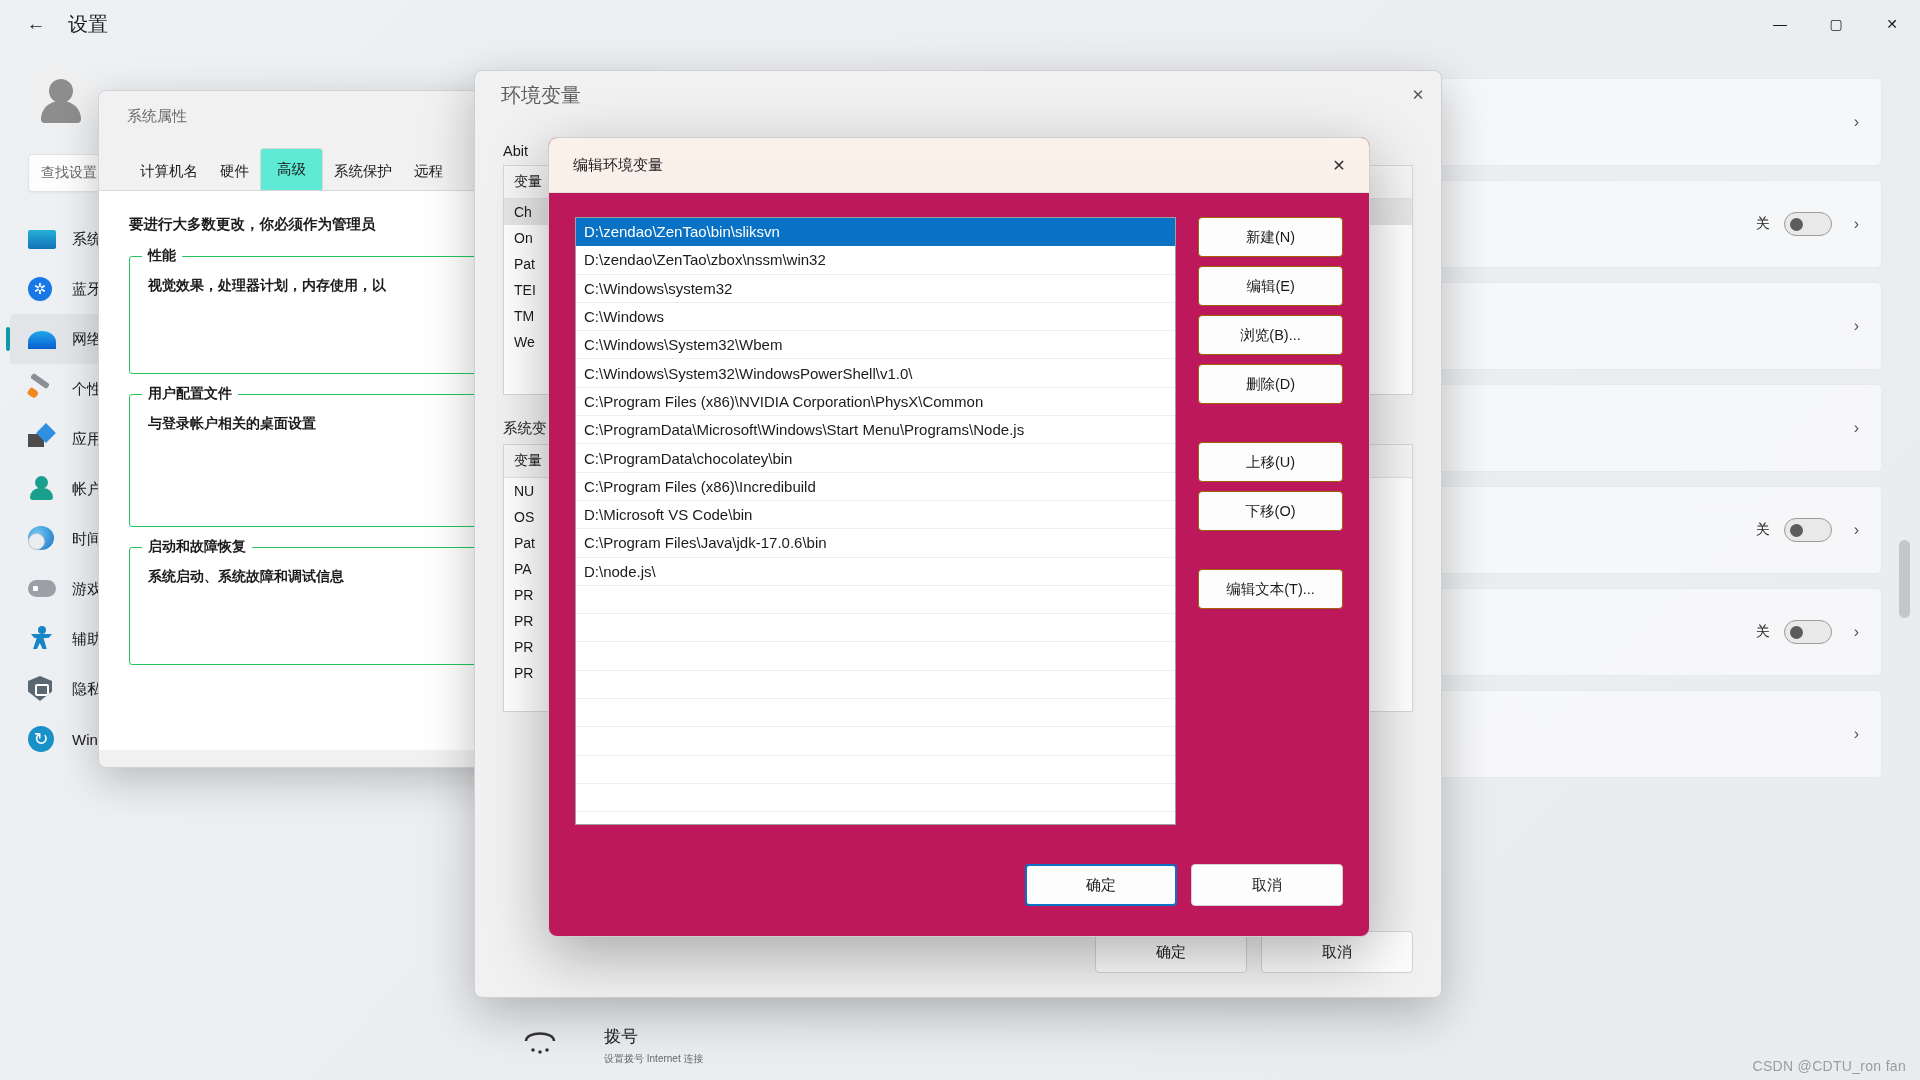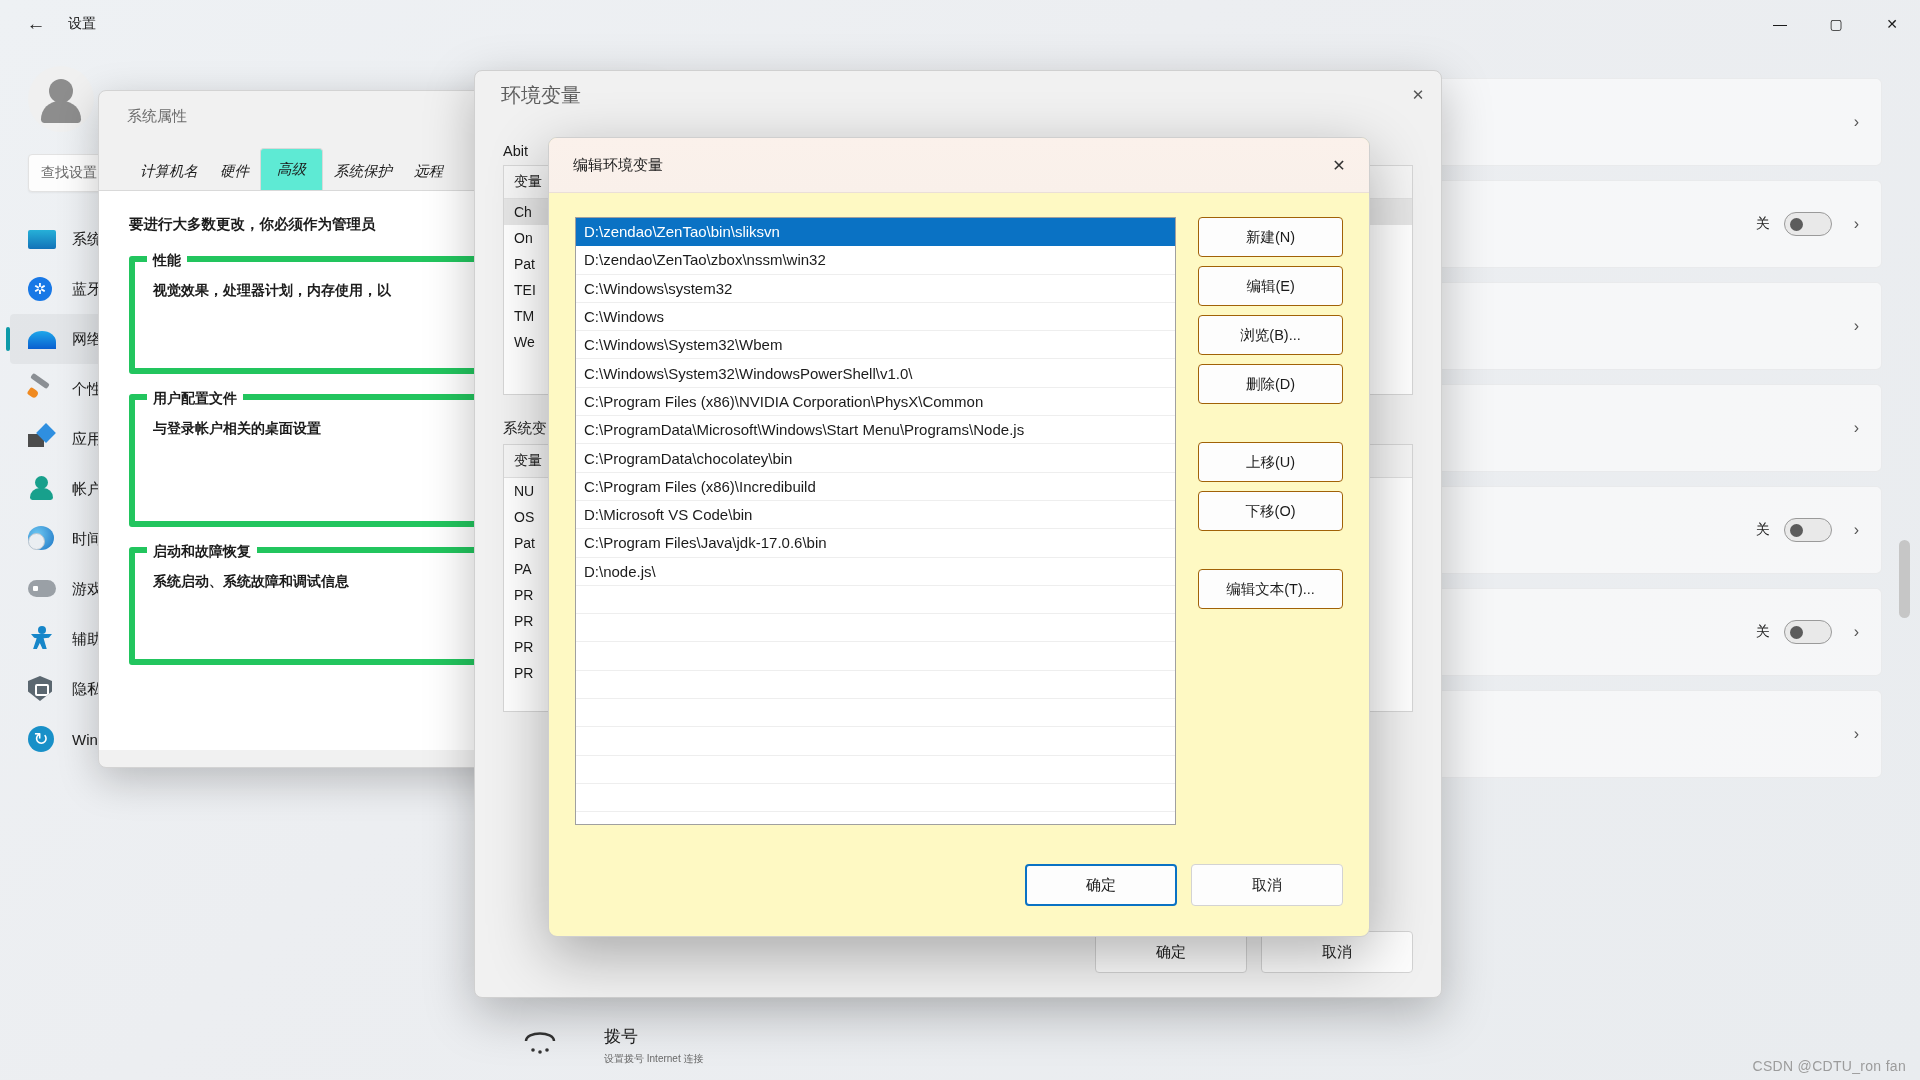--- a/index.html
+++ b/index.html
@@ -17,21 +17,21 @@
   }
   .title-bar {
     position: absolute; top: 0; left: 0; right: 0; height: 48px;
     display: flex; align-items: center;
   }
   .back-arrow {
     margin-left: 18px; width: 36px; height: 32px;
     display: flex; align-items: center; justify-content: center;
     font-size: 19px; color: #1b1b1b;
   }
-  .app-title { margin-left: 14px; font-size: 14px; color: #1b1b1b; }
+  .app-title { margin-left: 14px; font-size: 20px; color: #1b1b1b; }
   .win-buttons { margin-left: auto; display: flex; height: 48px; }
   .win-btn {
     width: 56px; height: 48px; display:flex; align-items:center; justify-content:center;
     font-size: 14px; color: #1b1b1b;
   }
 
   .sidebar { position: absolute; top: 48px; left: 0; width: 380px; bottom: 0; text-align: right; }
   .avatar-row { display: flex; align-items: center; padding: 18px 0 0 28px; }
   .avatar {
     width: 66px; height: 66px; border-radius: 50%; background: #f0f0f0;
@@ -106,25 +106,25 @@
 
   
   .sysprop {
     position:absolute; left:98px; top:90px; width: 560px; height: 678px;
     background:#f1f1f1; border:1px solid #d3d3d3; border-radius: 8px;
     box-shadow: 0 12px 40px rgba(0,0,0,.22);
     overflow:hidden;
   }
   .sysprop-title { padding: 16px 0 0 28px; font-size: 15px; color:#6d6d6d; }
   .tabs { display:flex; margin: 22px 0 0 30px; font-size:14.5px; color:#1b1b1b; align-items:flex-end;}
-  .tab { padding: 9px 11px; font-style: italic; }
+  .tab { padding: 9px 11px; }
   .tab.active { background:#5eead4; border:1px solid #d9d9d9; border-bottom:none; border-radius: 4px 4px 0 0; padding: 11px 16px;}
   .tab-body { background:#fff; border-top:1px solid #d9d9d9; margin: 0 0 0 0; height: 560px; padding: 24px 30px; font-weight: bold;}
   .hint { font-size:14.5px; color:#1b1b1b; margin-bottom: 22px;}
-  .fieldset { border:6px solid #22c55e; border-radius:3px; padding: 16px 18px 22px 18px; margin-bottom: 20px; position:relative;}
+  .fieldset { border:1px solid #22c55e; border-radius:3px; padding: 16px 18px 22px 18px; margin-bottom: 20px; position:relative;}
   .fieldset > .legend {
     position:absolute; top:-10px; left:12px; background:#fff; padding: 0 6px;
     font-size: 14px; color:#1b1b1b;
   }
   .fieldset p { font-size: 14px; color:#1b1b1b; margin-top: 4px;}
   .fs-perf { height: 118px; }
   .fs-user { height: 133px; }
   .fs-boot { height: 118px; }
   .sysprop-btnrow{ position:absolute; bottom: 18px; right: 20px; display:flex; gap:12px;}
   .gbtn {
@@ -152,21 +152,21 @@
   .env-th .c1{ width: 230px; border-right:1px solid #e4e4e4;}
   .env-row { display:flex; font-size:14px; color:#1b1b1b; }
   .env-row.sel { background:#e6e6e6; }
   .env-row div { padding: 5px 10px; }
   .env-row .c1 { width: 230px; }
   .envdlg-btnrow { position:absolute; right: 28px; bottom: 24px; display:flex; gap: 14px; }
 
   
   .editdlg {
     position:absolute; left:548px; top:137px; width: 822px; height: 800px;
-    background:#fef9c3; border:1px solid #cfcfcf; border-radius: 9px;
+    background:#be185d; border:1px solid #cfcfcf; border-radius: 9px;
     box-shadow: 0 18px 60px rgba(0,0,0,.3); overflow:hidden;
   }
   .editdlg-titlebar {
     height: 55px; background: linear-gradient(180deg,#fbf1eb,#f9f0ea);
     display:flex; align-items:center; border-bottom: 1px solid #eadfd8;
   }
   .editdlg-title { margin-left: 24px; font-size: 15px; color:#1b1b1b; }
   .editdlg-close { margin-left:auto; margin-right: 8px; width: 44px;height:40px;
     display:flex;align-items:center;justify-content:center;color:#333;font-size:16px;}
   .editdlg-body { padding: 24px 26px 0 26px; display:flex; gap: 22px;}

